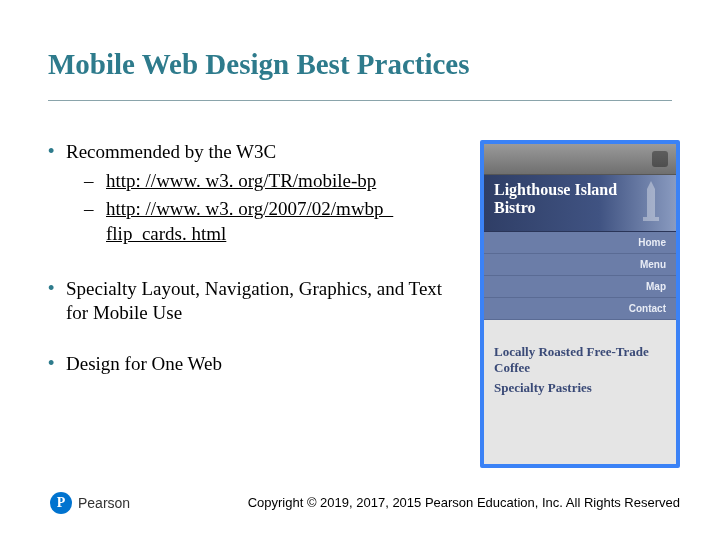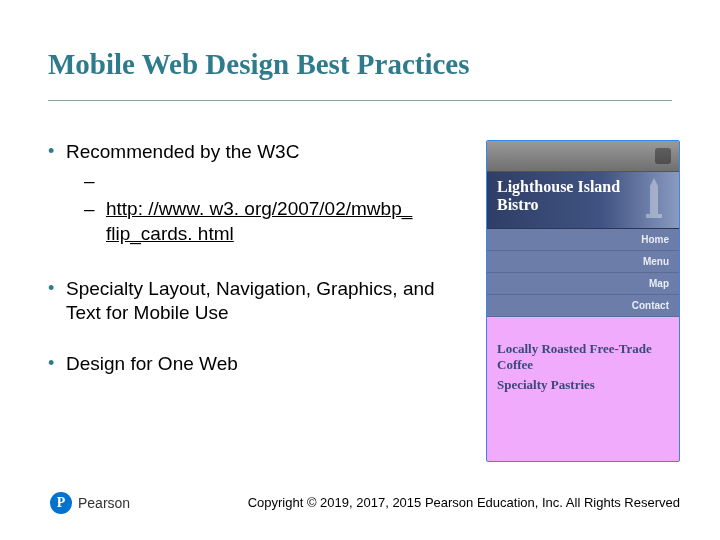--- a/index.html
+++ b/index.html
@@ -49,20 +49,21 @@
   }
   .bullet .dot {
     width: 18px;
     flex: 0 0 18px;
     color: #2e7b8c;
     font-size: 18px;
     line-height: 1.3;
   }
   .bullet .text {
     flex: 1;
+    font-family: Liberation Serif, serif;
   }
   .sublist {
     margin: 4px 0 0 18px;
   }
   .subitem {
     display: flex;
     margin-bottom: 4px;
   }
   .subitem .dash {
     width: 22px;
@@ -76,22 +77,22 @@
     height: 14px;
   }
 
   
   .phone {
     position: absolute;
     right: 40px;
     top: 140px;
     width: 192px;
     height: 320px;
-    background: #f0abfc;
-    border: 1px solid #3b82f6;
+    background: #e5e5e5;
+    border: 4px solid #3b82f6;
     border-radius: 2px;
     overflow: hidden;
     font-family: Georgia, 'Times New Roman', serif;
   }
   .phone .statusbar {
     height: 30px;
     background: linear-gradient(#9a9a9a, #6f6f6f);
     border-bottom: 1px solid #555;
     position: relative;
   }
@@ -196,20 +197,21 @@
 
   <div class="content">
 
     <div class="bullet">
       <div class="dot">•</div>
       <div class="text">
         <span>Recommended by the W3C</span>
         <div class="sublist">
           <div class="subitem">
             <div class="dash">–</div>
+            <div><span class="linktext">http: //www. w3. org/TR/mobile-bp</span></div>
           </div>
           <div class="subitem">
             <div class="dash">–</div>
             <div>
               <span class="linktext">http: //www. w3. org/2007/02/mwbp_</span><br>
               <span class="linktext">flip_cards. html</span>
             </div>
           </div>
         </div>
       </div>

